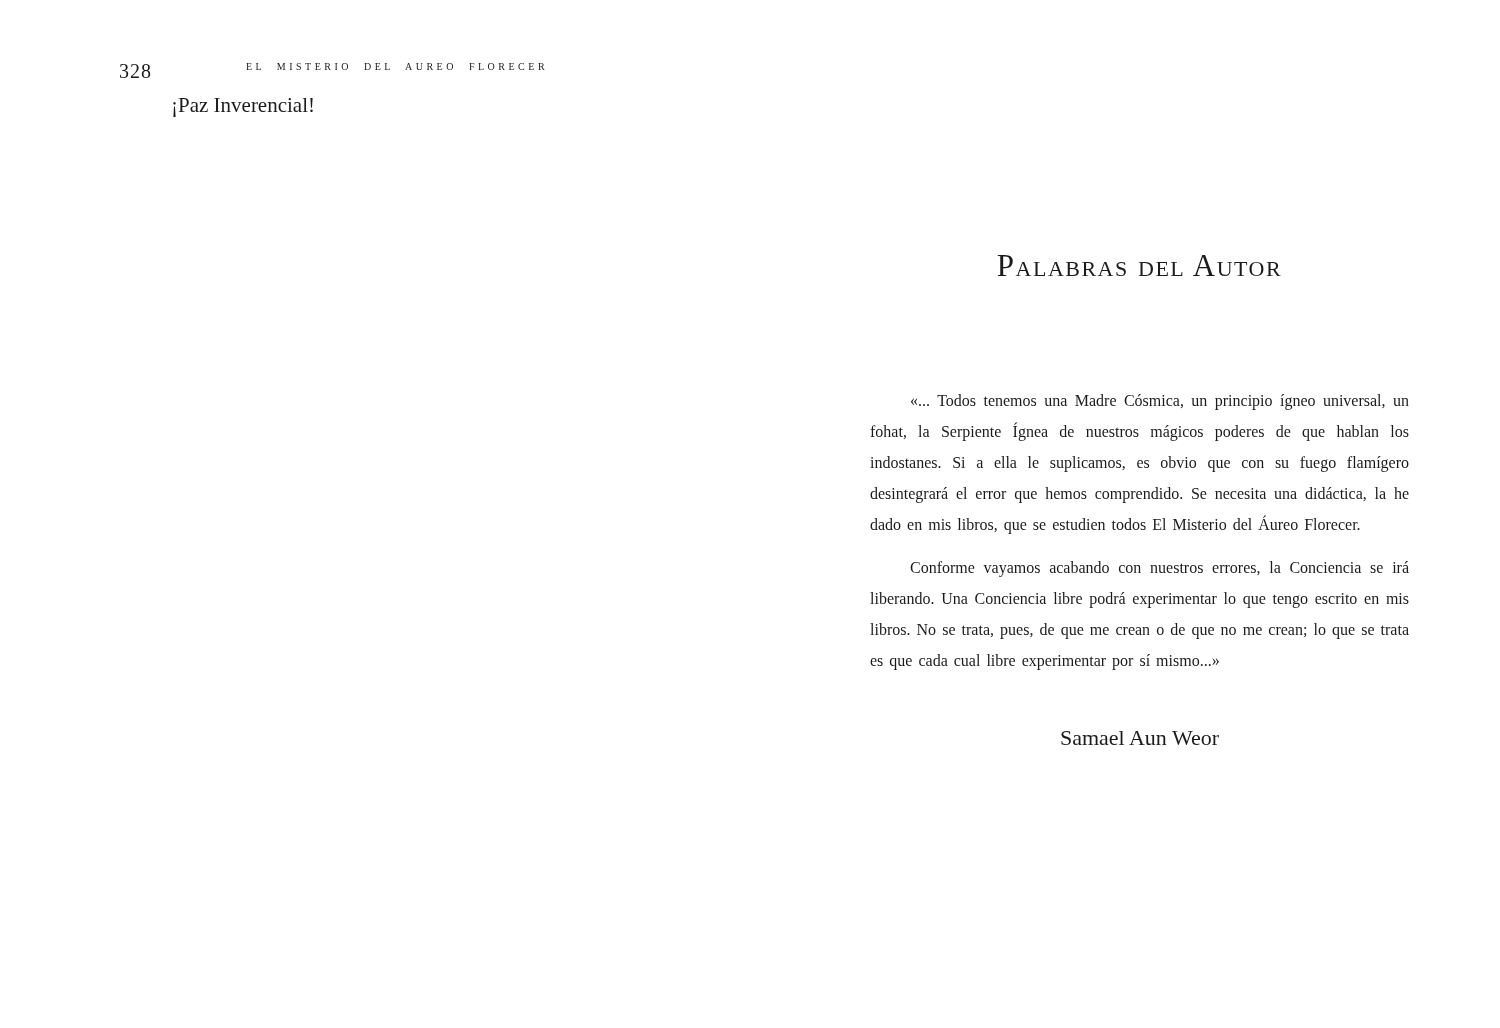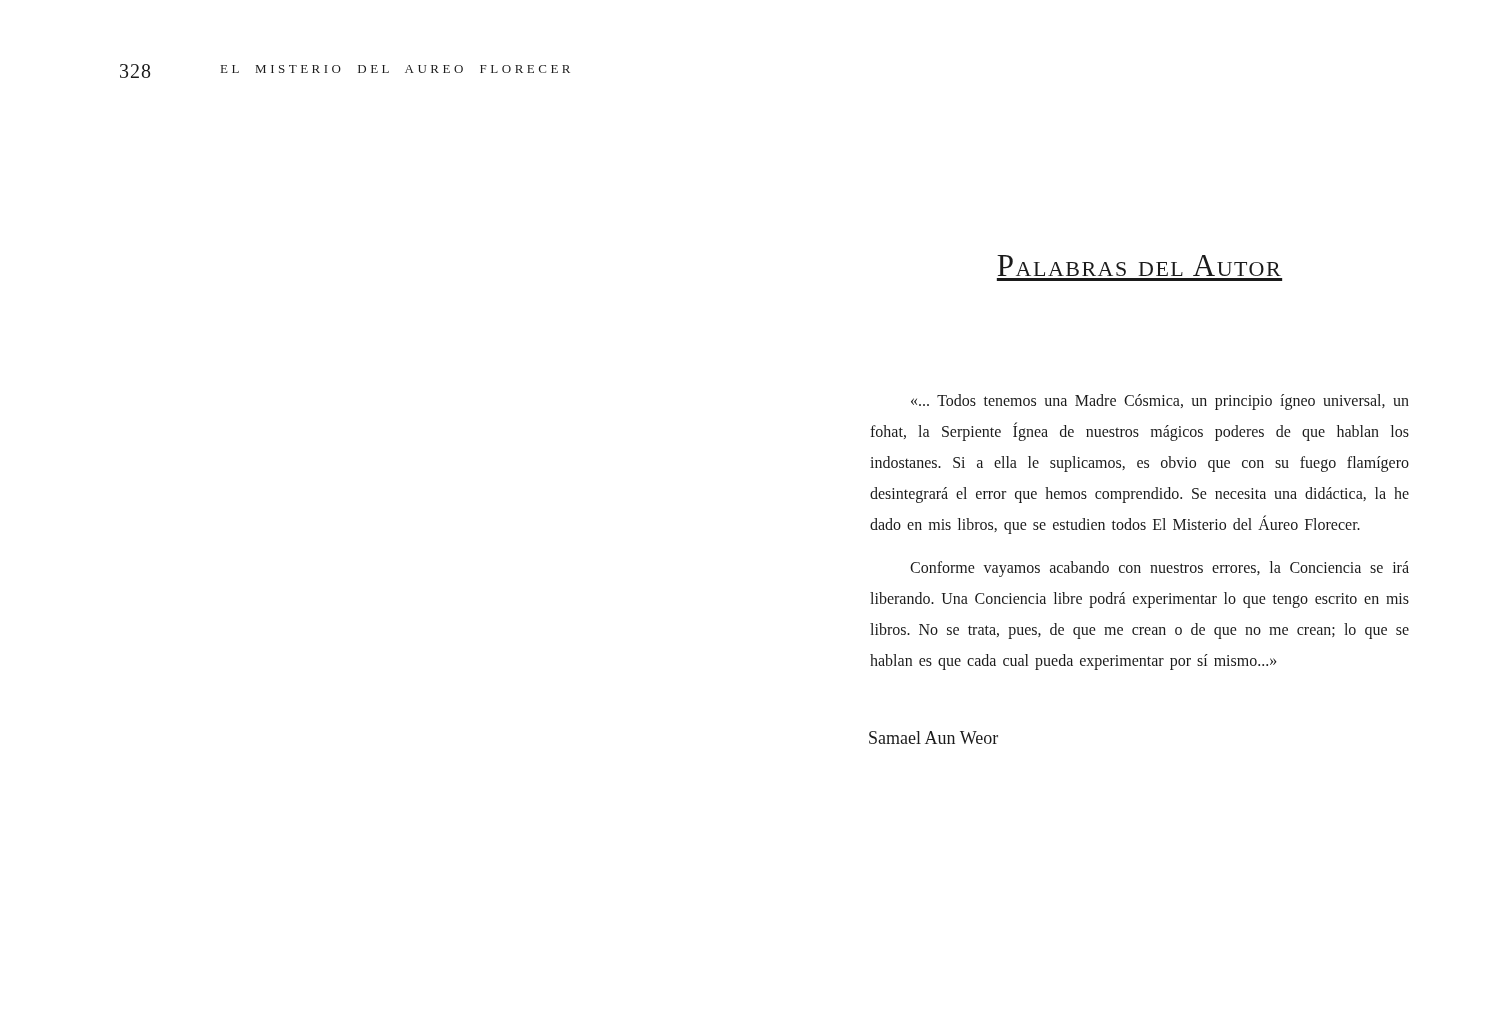--- a/index.html
+++ b/index.html
@@ -30,21 +30,21 @@
     left: 14px; top: 2px;
     font-size: 20px;
     letter-spacing: 1px;
   }
   .running-header {
     position: absolute;
     left: 0; right: 0;
     top: 3px;
     text-align: center;
     padding-left: 46px;
-    font-size: 13px;
+    font-size: 10px;
     letter-spacing: 3.5px;
     word-spacing: 6px;
     white-space: nowrap;
   }
   .left-body {
     margin-top: 40px;
     font-size: 21px;
     line-height: 30px;
     text-align: justify;
   }
@@ -61,48 +61,48 @@
     left: 860px; top: 240px;
     width: 547px;
   }
   .chapter-title {
     font-weight: normal;
     font-variant: small-caps;
     font-size: 31px;
     letter-spacing: 1.5px;
     text-align: center;
     white-space: nowrap;
-    text-decoration: underline;
   }
   .right-body p {
     font-size: 16px;
     line-height: 31px;
     text-align: justify;
     text-indent: 40px;
     word-spacing: 2px;
   }
   .right-body p.para-1 { margin-top: 101px; }
   .right-body p.para-2 { margin-top: 12px; }
   .signature {
     margin-top: 48px;
-    text-align: left;
-    font-size: 18px;
+    text-align: center;
+    font-size: 22px;
     line-height: 28px;
   }
 </style>
 </head>
 <body style="color: rgb(27, 27, 27); background: rgb(255, 255, 255);">
 
 <section class="page-left">
   <div class="header-row">
     <span class="page-number">328</span>
     <span class="running-header">EL MISTERIO DEL AUREO FLORECER</span>
   </div>
+  <p class="closing-line">¡Paz Inverencial!</p>
 </section>
 
 <section class="page-right">
   <h1 class="chapter-title">Palabras del Autor</h1>
   <div class="right-body">
     <p class="para-1">«... Todos tenemos una Madre Cósmica, un principio ígneo universal, un fohat, la Serpiente Ígnea de nuestros mágicos poderes de que hablan los indostanes. Si a ella le suplicamos, es obvio que con su fuego flamígero desintegrará el error que hemos comprendido. Se necesita una didáctica, la he dado en mis libros, que se estudien todos El Misterio del Áureo Florecer.</p>
-    <p class="para-2">Conforme vayamos acabando con nuestros errores, la Conciencia se irá liberando. Una Conciencia libre podrá experimentar lo que tengo escrito en mis libros. No se trata, pues, de que me crean o de que no me crean; lo que se hablan es que cada cual pueda experimentar por sí mismo...»</p>
+    <p class="para-2">Conforme vayamos acabando con nuestros errores, la Conciencia se irá liberando. Una Conciencia libre podrá experimentar lo que tengo escrito en mis libros. No se trata, pues, de que me crean o de que no me crean; lo que se trata es que cada cual libre experimentar por sí mismo...»</p>
   </div>
   <p class="signature">Samael Aun Weor</p>
 </section>
 
 </body></html>

